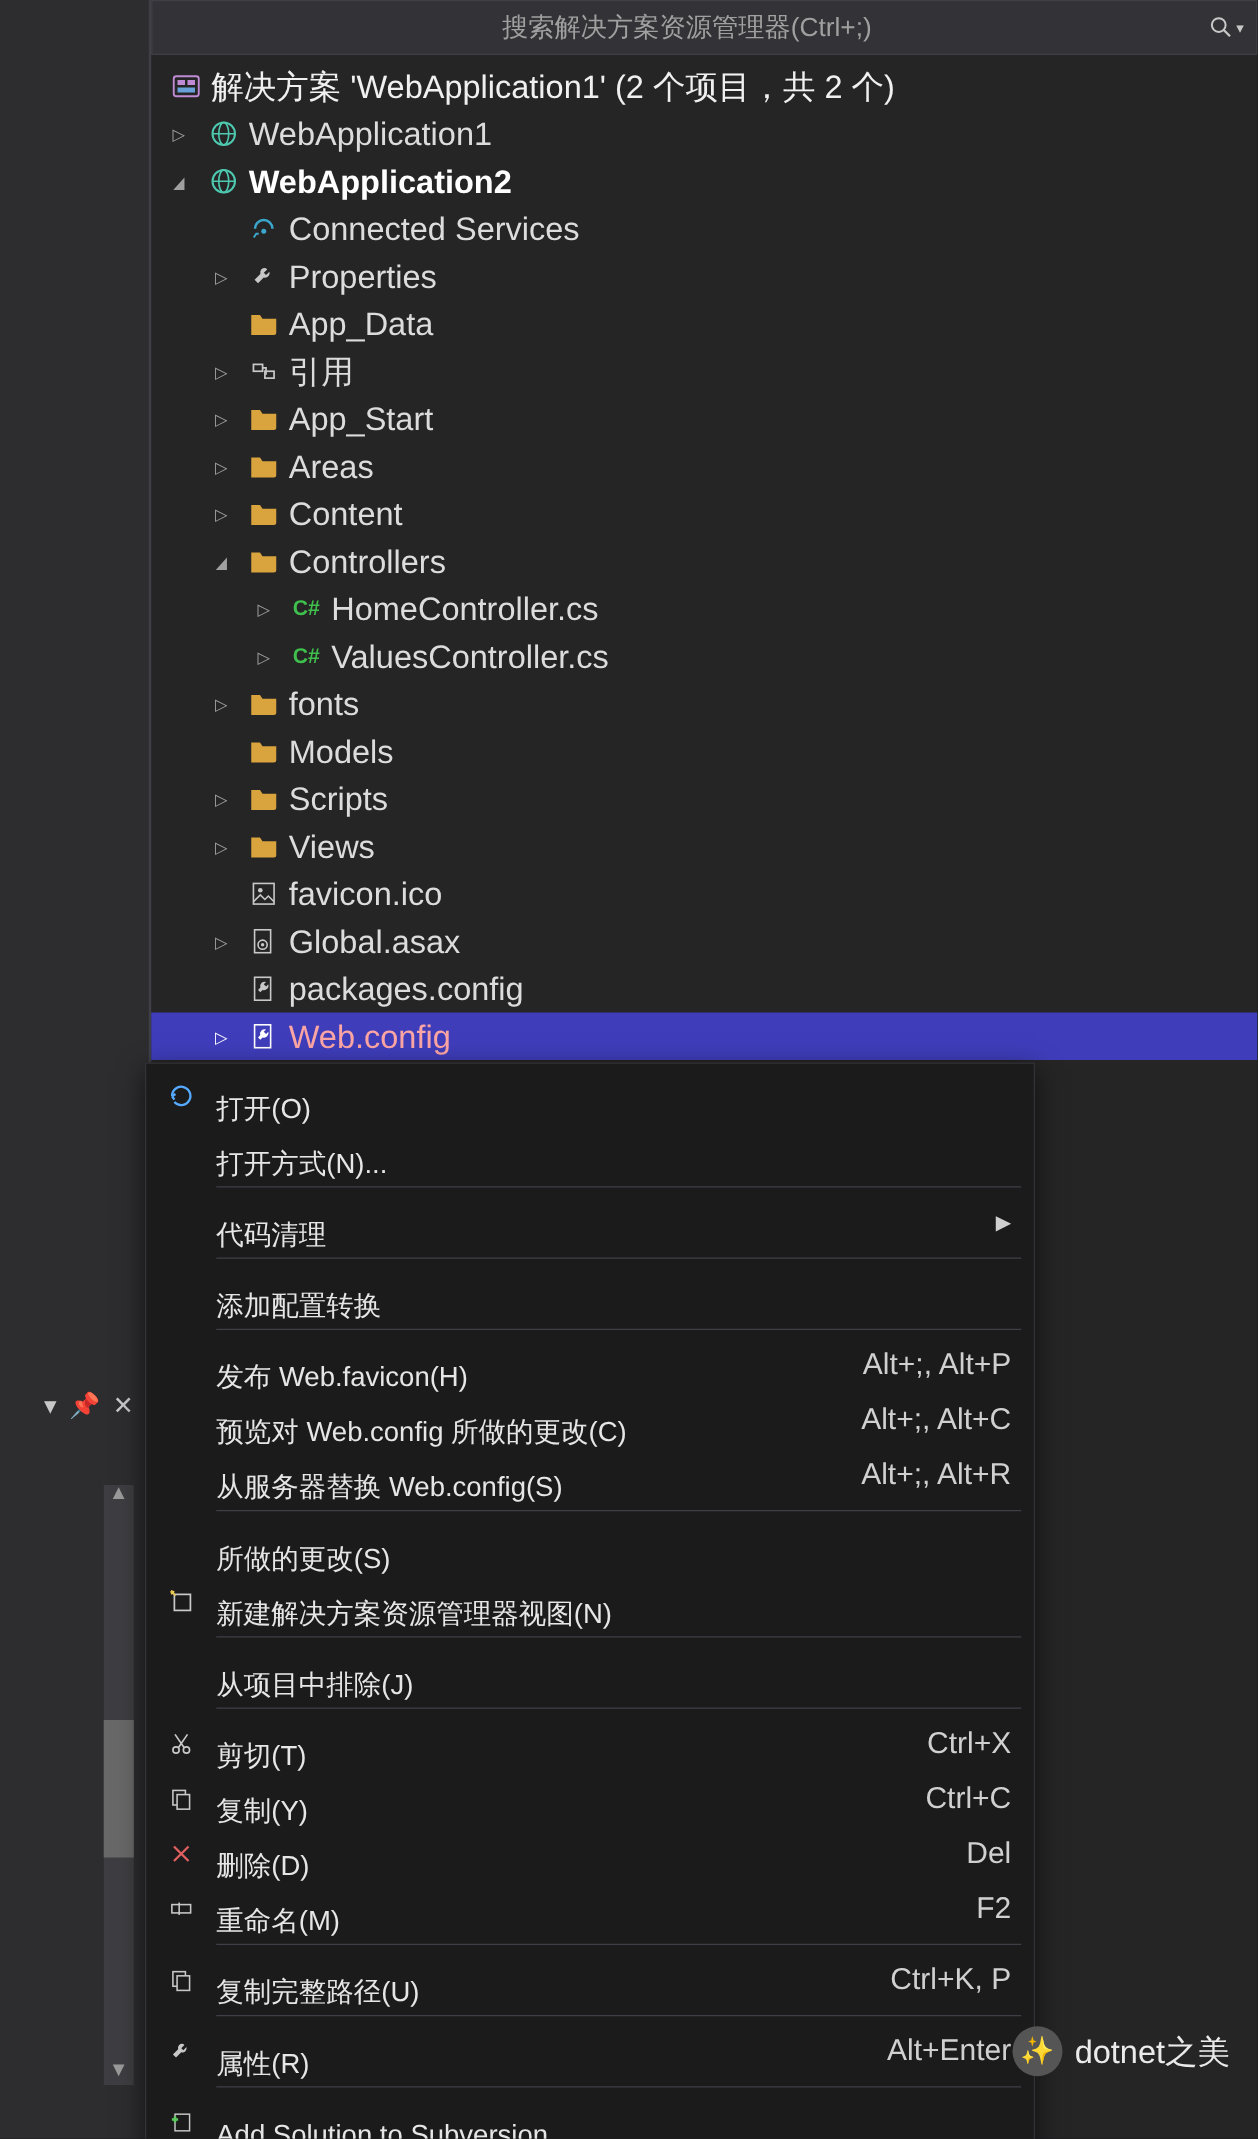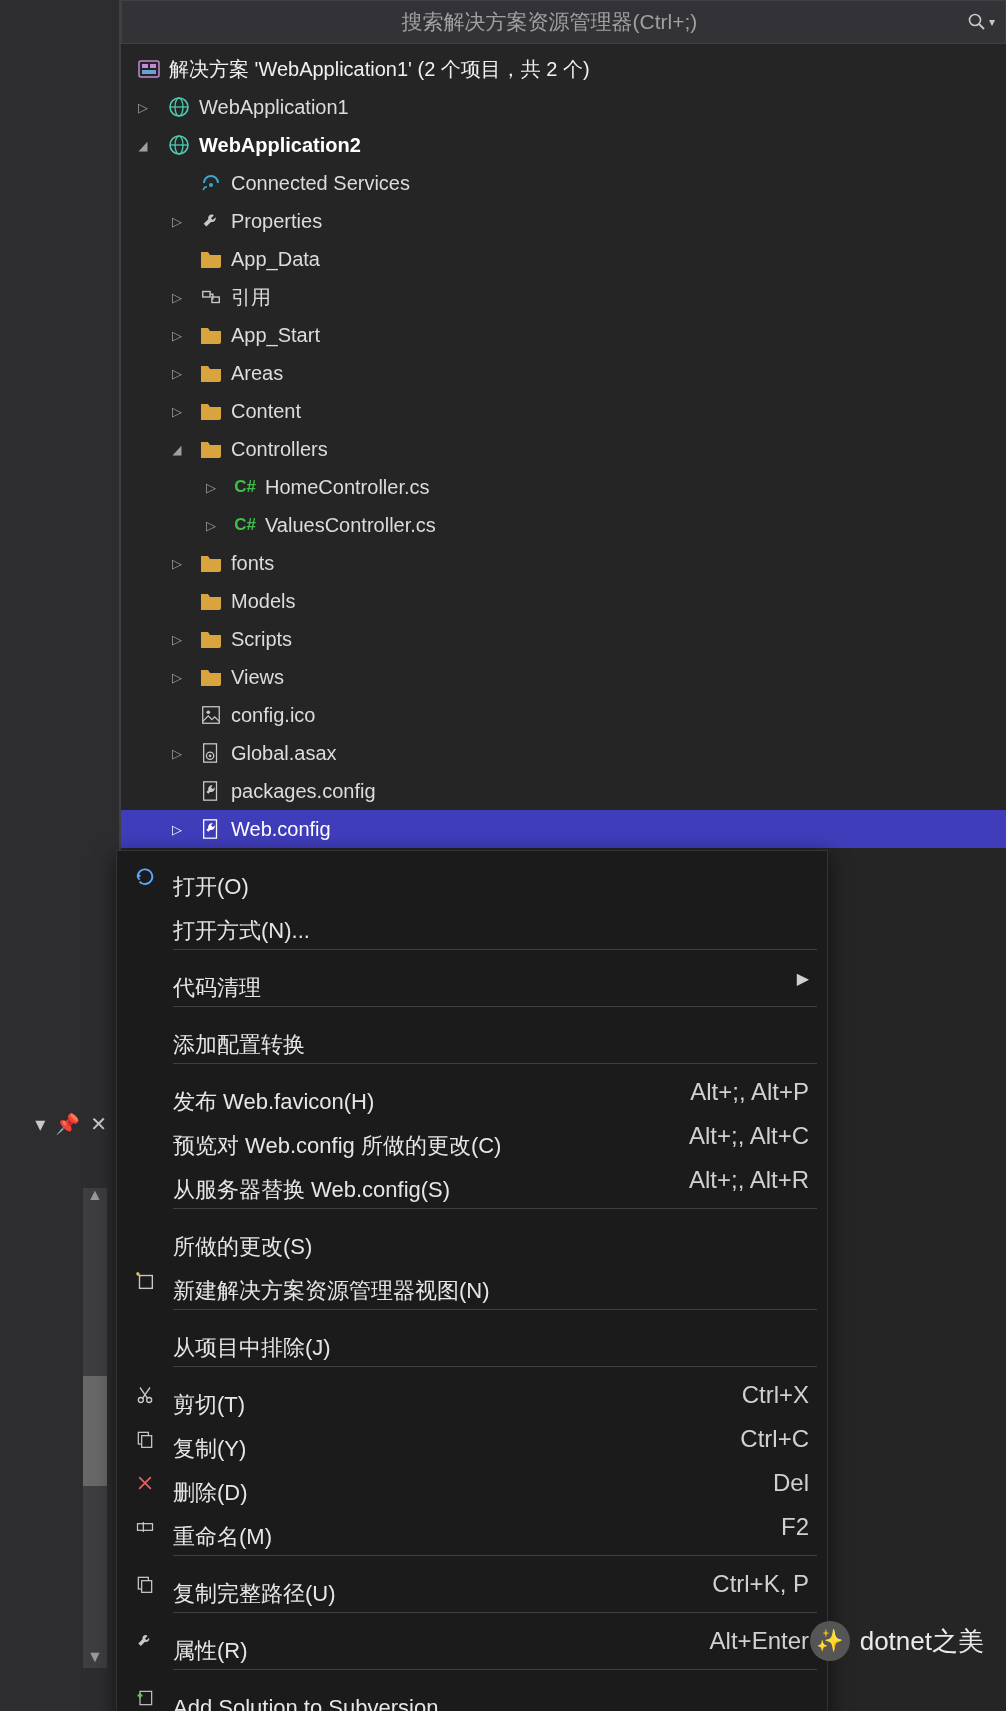--- a/index.html
+++ b/index.html
@@ -68,41 +68,41 @@
   }
   .row {
     display: flex;
     align-items: center;
     height: 38px;
     padding-left: 0;
     white-space: nowrap;
   }
   .row.selected {
     background: #3f3dba;
-    color: #ffffff;
+    color: #fca5a5;
   }
   .expander {
     width: 24px;
     text-align: center;
     color: #a0a0a0;
     font-size: 14px;
     flex-shrink: 0;
   }
   .expander.open::before { content: "◢"; font-size:13px; display:inline-block; transform: scaleX(0.9);}
   .expander.closed::before { content: "▷"; font-size:13px; display:inline-block;}
   .indent { display:inline-block; flex-shrink:0; }
   .node-icon {
     width: 28px; height: 28px;
     margin-right: 6px;
     display: inline-flex;
     align-items: center;
     justify-content: center;
     flex-shrink: 0;
   }
-  .label { font-size: 20px; }
+  .label { font-size: 26px; }
   .label.bold { font-weight: 600; color:#fff; }
   .label.white { color: #f0f0f0; }
 
   
   .folder-ico svg, .file-ico svg, .gen-ico svg { display:block; }
 
   
   .ctx {
     position: absolute;
     left: 116px; top: 850px;
@@ -378,21 +378,21 @@
 
     <div class="row">
       <span class="indent" style="width:76px"></span>
       <span class="node-icon">
           <svg width="22" height="22" viewBox="0 0 24 24">
             <rect x="3" y="3" width="18" height="18" fill="none" stroke="#c8c8c8" stroke-width="1.4"></rect>
             <circle cx="9" cy="9" r="2" fill="#c8c8c8"></circle>
             <path d="M3 19l6-6 4 4 3-3 5 5" fill="none" stroke="#c8c8c8" stroke-width="1.4"></path>
           </svg>
         </span>
-      <span class="label">config.ico</span>
+      <span class="label">favicon.ico</span>
     </div>
 
     <div class="row">
       <span class="indent" style="width:44px"></span>
         <span class="expander closed"></span>
         <span class="indent" style="width:8px"></span>
       <span class="node-icon">
           <svg width="22" height="22" viewBox="0 0 24 24">
             <rect x="4" y="2" width="14" height="20" fill="none" stroke="#c8c8c8" stroke-width="1.4"></rect>
             <circle cx="11" cy="15" r="4" fill="none" stroke="#c8c8c8" stroke-width="1.4"></circle>

